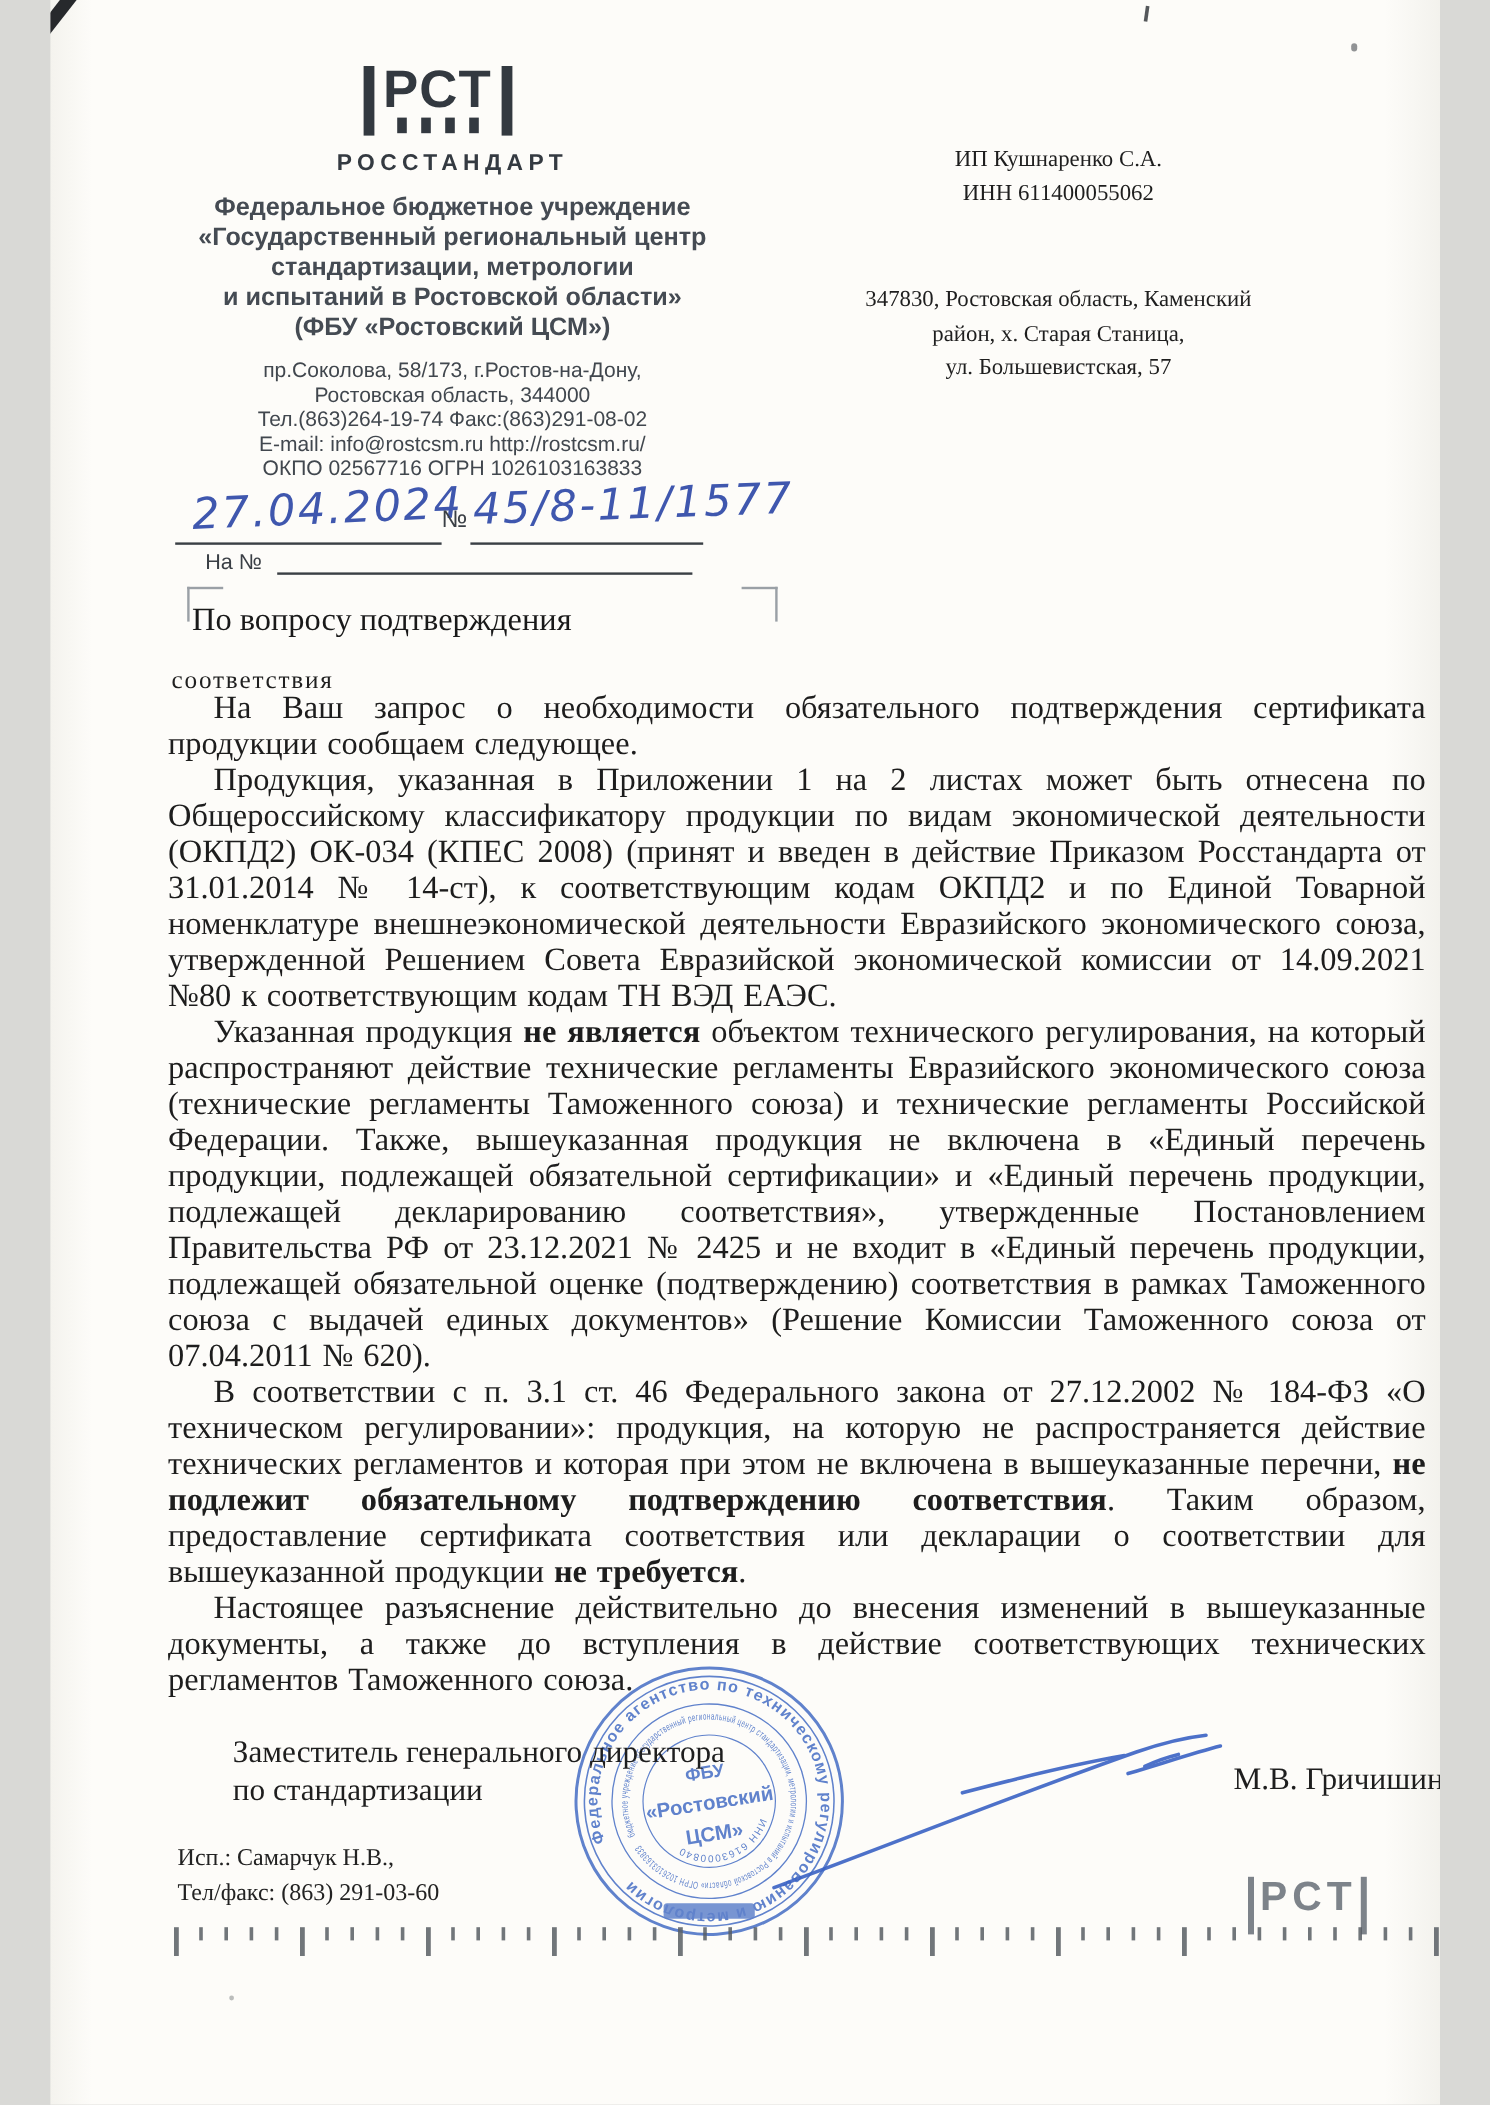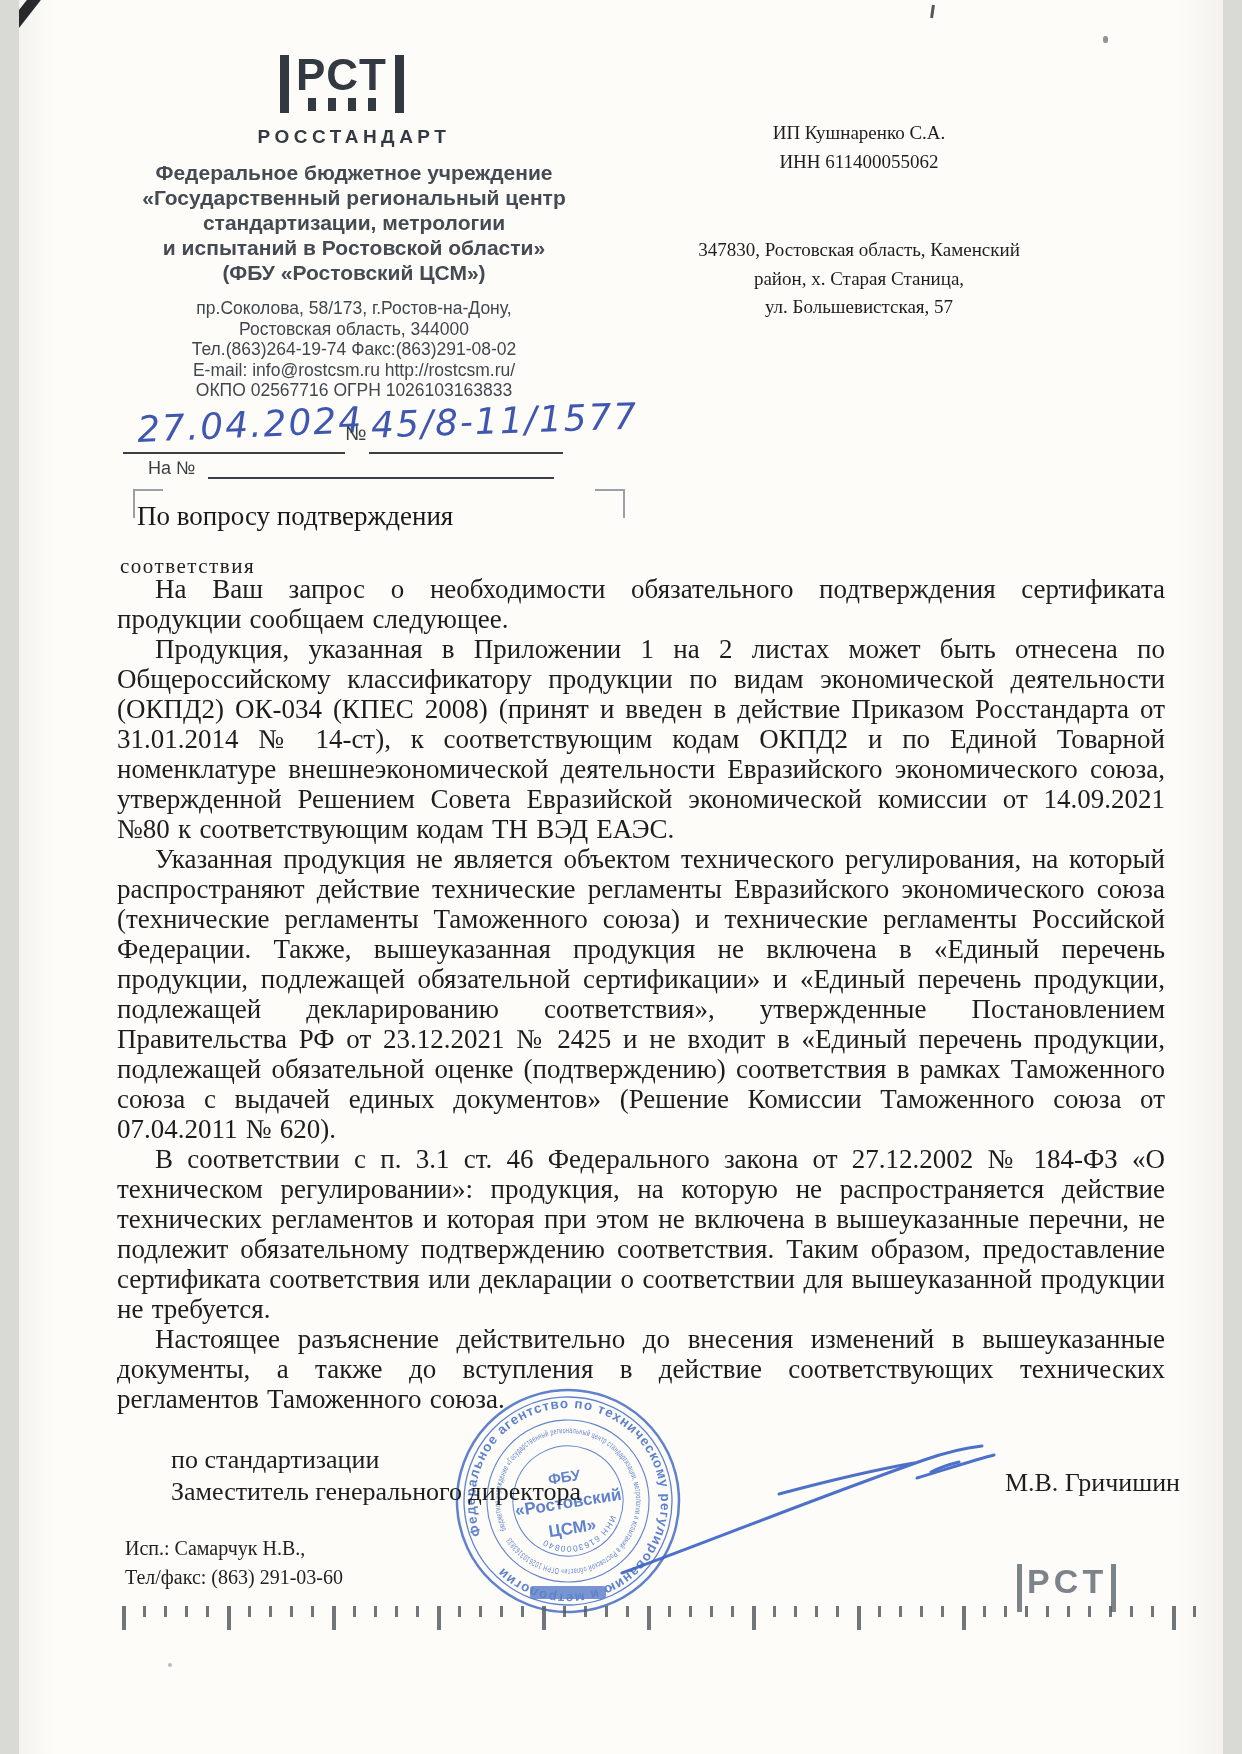--- a/index.html
+++ b/index.html
@@ -1,18 +1,18 @@
 <!DOCTYPE html>
 <html><head>
 <meta charset="utf-8">
 <style>
   html,body{margin:0;padding:0;background:#d9d9d6;}
   .page{position:relative;width:1158px;height:1754px;margin:0 auto;overflow:hidden;
         background:linear-gradient(90deg,#f4f3ee,#fdfcf9 3%,#fdfcf9 96%,#f3f2ed);
-        font-family:"Liberation Serif",serif;color:#232323;padding-left:46px;}
+        font-family:"Liberation Serif",serif;color:#232323;}
 
   
   .letterhead{position:absolute;left:120px;top:55px;width:430px;text-align:center;
               font-family:"Liberation Sans",sans-serif;color:#41474e;}
   .logo{display:flex;justify-content:center;align-items:stretch;height:58px;transform:translateX(-12px);}
   .logo .bar{width:9px;background:#333940;}
   .logo .mid{display:flex;flex-direction:column;align-items:center;margin:0 7px;}
   .logo-letters{font-weight:bold;font-size:44px;line-height:40px;letter-spacing:2px;color:#333940;}
   .logo-ticks{display:flex;gap:12px;margin-top:3px;}
   .logo-ticks i{width:8px;height:13px;background:#333940;display:block;}
@@ -41,21 +41,21 @@
   .corner{position:absolute;width:28px;height:27px;}
   .corner-l{left:114px;top:489px;border-left:2px solid #9aa0a6;border-top:2px solid #9aa0a6;}
   .corner-r{left:576px;top:489px;border-right:2px solid #9aa0a6;border-top:2px solid #9aa0a6;}
   .subject1{position:absolute;left:118px;top:501px;font-size:27px;color:#191919;}
   .subject2{position:absolute;left:101px;top:534px;font-size:21px;letter-spacing:1.5px;color:#202020;margin-top:20px;}
 
   
   .body-text{position:absolute;left:98px;top:574px;width:1048px;}
   .body-text p{margin:0;text-indent:38px;text-align:justify;font-size:27px;line-height:30px;
                color:#1d1d1d;word-spacing:1.5px;}
-  .body-text .b{font-weight:normal;}
+  .body-text .b{font-weight:bold;}
 
   
   .sig-pos{position:absolute;left:152px;top:1444px;font-size:26px;line-height:32px;color:#1e1e1e;}
   .sig-name{position:absolute;left:956px;top:1468px;width:205px;text-align:right;font-size:26px;color:#1e1e1e;}
   .executor{position:absolute;left:106px;top:1534px;font-size:20px;line-height:29px;color:#222;}
 
   
   .stamp-svg{position:absolute;left:394px;top:1346px;opacity:.88;filter:blur(.3px);}
   .sign-svg{position:absolute;left:560px;top:1412px;opacity:.9;}
 
@@ -180,22 +180,22 @@
   <svg class="sign-svg" width="440" height="190" viewBox="0 0 440 190" style="color: rgb(59, 99, 196);">
     <g stroke="currentColor" fill="none" stroke-width="3" stroke-linecap="round">
       <path d="M43,161 C 120,133 240,85 345,48 C 365,41 385,36 403,34"></path>
       <path d="M200,82 C 245,70 295,58 335,51"></path>
       <path d="M338,66 C 365,58 395,48 415,43"></path>
       <path d="M352,60 C 362,55 372,52 380,50"></path>
     </g>
   </svg>
 
   <div class="sig-pos">
+    <div>Заместитель генерального директора</div>
     <div>по стандартизации</div>
-    <div>Заместитель генерального директора</div>
   </div>
   <div class="sig-name">М.В. Гричишин</div>
 
   <div class="executor">
     <div>Исп.: Самарчук Н.В.,</div>
     <div>Тел/факс: (863) 291-03-60</div>
   </div>
 
   <div class="footer-logo">
     <span class="fbar l"></span>

